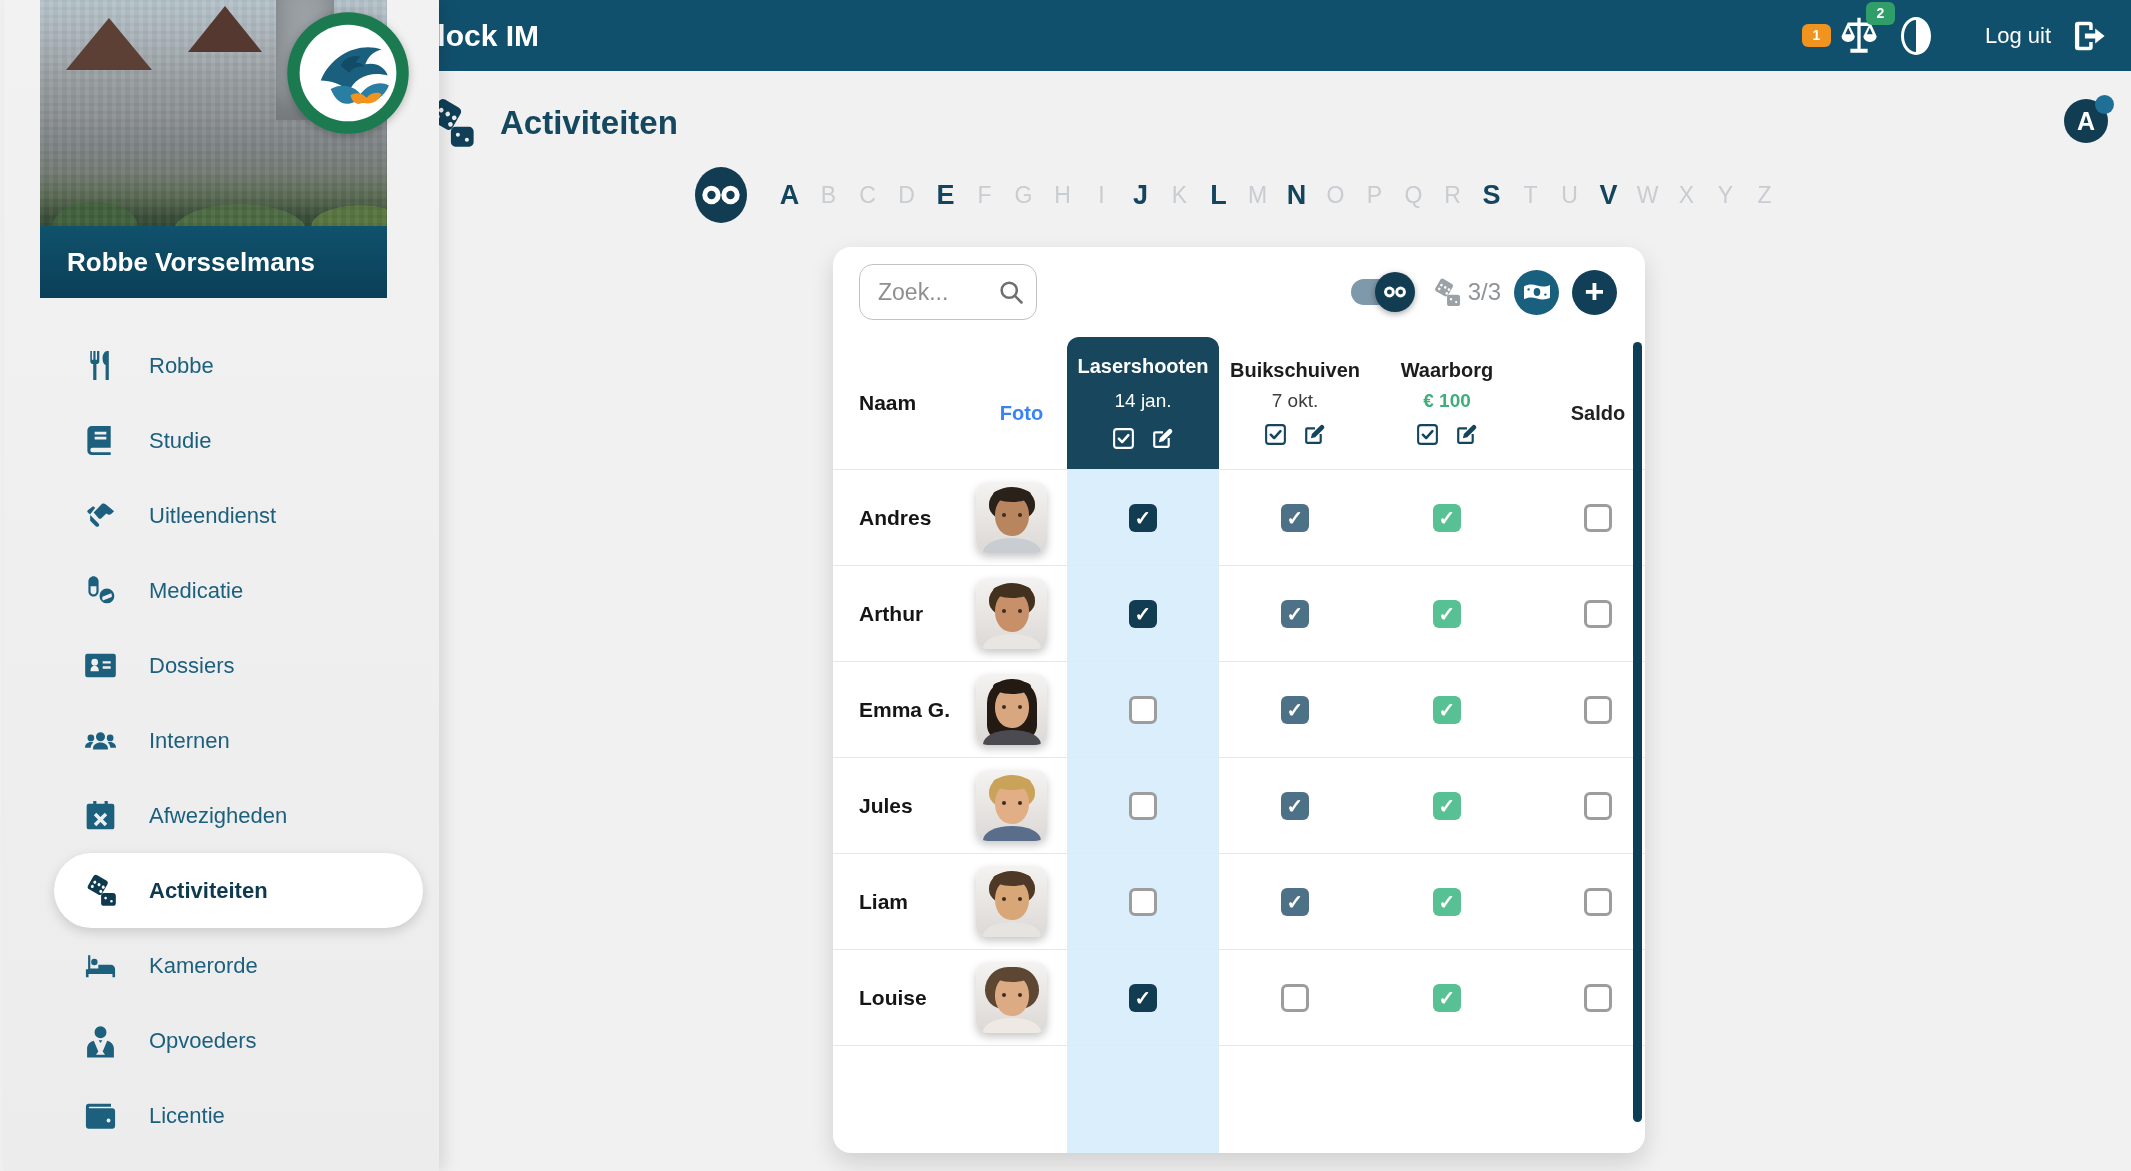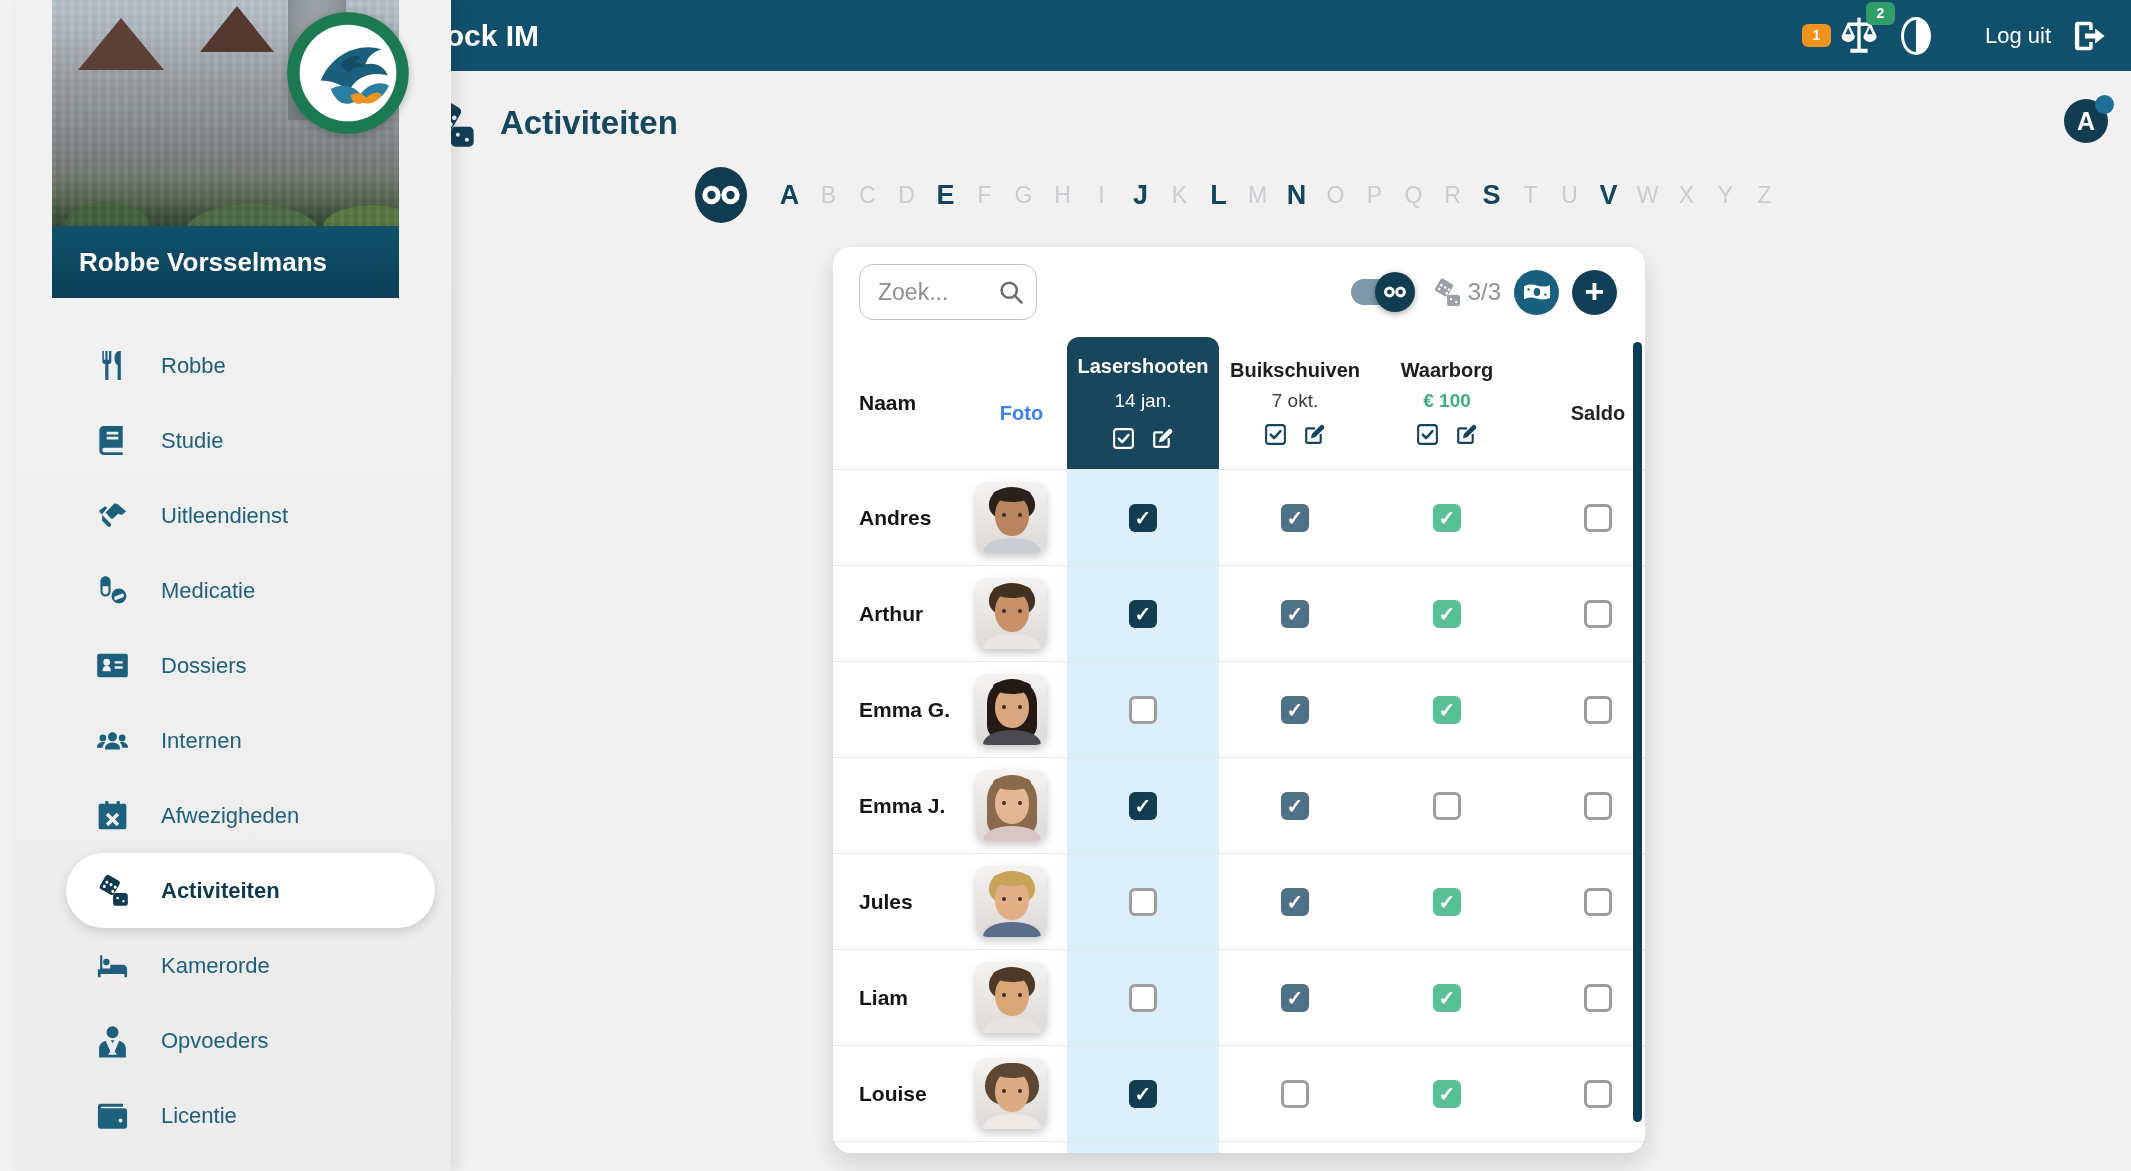--- a/index.html
+++ b/index.html
@@ -1,20 +1,20 @@
 <!DOCTYPE html>
 <html style="--topbar: #11506d; --primary_dark: #103f57; --header_highlight: #17465d; --column_highlight: #dbeefb; --checkbox_dark: #123c52; --checkbox_slate: #4d7187; --checkbox_green: #58c194; --badge_orange: #f0941f; --badge_green: #2f9e68; --euro_green: #3fae7c; --sidebar_text: #1d607e; --inactive_letter: #c9ccd0; --active_letter: #14455e; --money_btn: #19607f; --toggle_track: #7e99aa;"><head>
 <meta charset="utf-8">
 <style>
   html,body{margin:0;padding:0;width:2131px;height:1171px;overflow:hidden;
     font-family:"Liberation Sans", sans-serif; background:#f1f1f1;}
   .app{position:relative;width:2131px;height:1171px;}
 
   
-  .sidebar{position:absolute;left:16px;top:0;width:399px;height:1171px;z-index:4;
+  .sidebar{position:absolute;left:4px;top:0;width:399px;height:1171px;z-index:4;
     background:linear-gradient(180deg,#f2f2f2,#ececec);box-shadow:6px 0 14px rgba(0,0,0,.10);padding-left:36px;}
   .side-photo{position:relative;width:347px;height:226px;overflow:hidden;
     background:
       radial-gradient(70px 40px at 55px 226px,#41603c 60%,rgba(0,0,0,0) 61%),
       radial-gradient(110px 46px at 200px 232px,#4c6a42 60%,rgba(0,0,0,0) 61%),
       radial-gradient(80px 34px at 320px 226px,#57743f 60%,rgba(0,0,0,0) 61%),
       linear-gradient(180deg,#b6c3cb 0%,#a8b0b5 20%,#989da0 36%,#8b9093 52%,#7f8486 64%,#747b74 76%,#5c6b55 86%,#354a34 97%);}
   .side-photo .tex{position:absolute;inset:0;opacity:.5;background:
       repeating-linear-gradient(90deg,rgba(255,255,255,.07) 0 4px,rgba(0,0,0,.06) 4px 9px),
       repeating-linear-gradient(0deg,rgba(0,0,0,.05) 0 3px,rgba(255,255,255,.04) 3px 8px);}
@@ -571,43 +571,20 @@
               <span class="cb" data-state="checked_secondary"></span>
             </div>
             <div class="cbcell">
               <span class="cb" data-state="checked_success"></span>
             </div>
             <div class="cbcell saldo">
               <span class="cb" data-state="unchecked"></span>
             </div>
           </div>
 
-          <div class="grid row">
-            <div class="rname">Emma J.</div>
-            <div class="rphoto">
-              <div class="avatar" data-hairstyle="long" style="--hair: #8a6a4c; --skin: #e4b792; --shirt: #d9c6c2;">
-                <span class="hair"></span>
-                <span class="face"></span>
-                <span class="fringe"></span>
-                <span class="body"></span>
-              </div>
-            </div>
-            <div class="cbcell">
-              <span class="cb" data-state="checked_primary"></span>
-            </div>
-            <div class="cbcell">
-              <span class="cb" data-state="checked_secondary"></span>
-            </div>
-            <div class="cbcell">
-              <span class="cb" data-state="unchecked"></span>
-            </div>
-            <div class="cbcell saldo">
-              <span class="cb" data-state="unchecked"></span>
-            </div>
-          </div>
 
           <div class="grid row">
             <div class="rname">Jules</div>
             <div class="rphoto">
               <div class="avatar" data-hairstyle="short" style="--hair: #c9a35a; --skin: #e2ae85; --shirt: #5a6e8c;">
                 <span class="hair"></span>
                 <span class="face"></span>
                 <span class="fringe"></span>
                 <span class="body"></span>
               </div>

